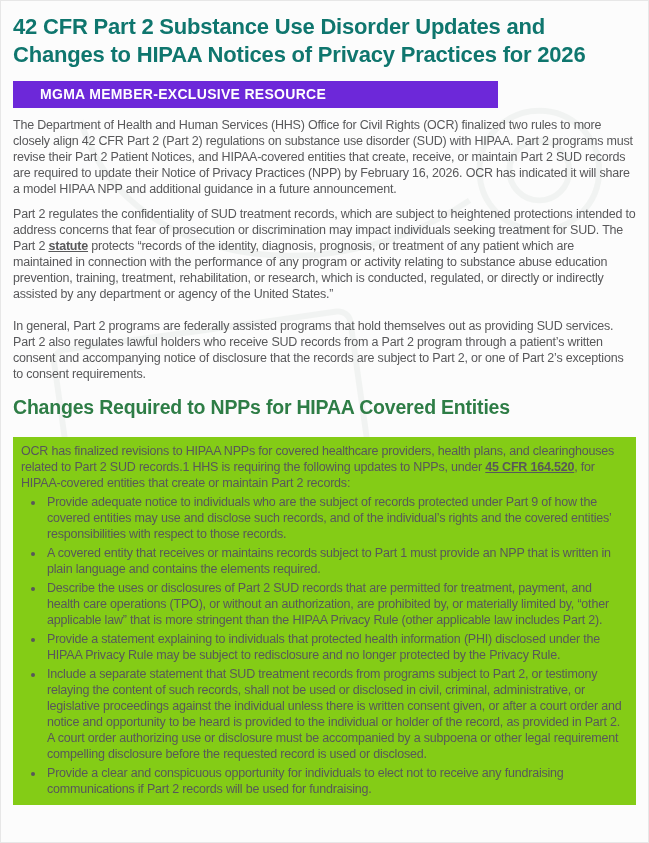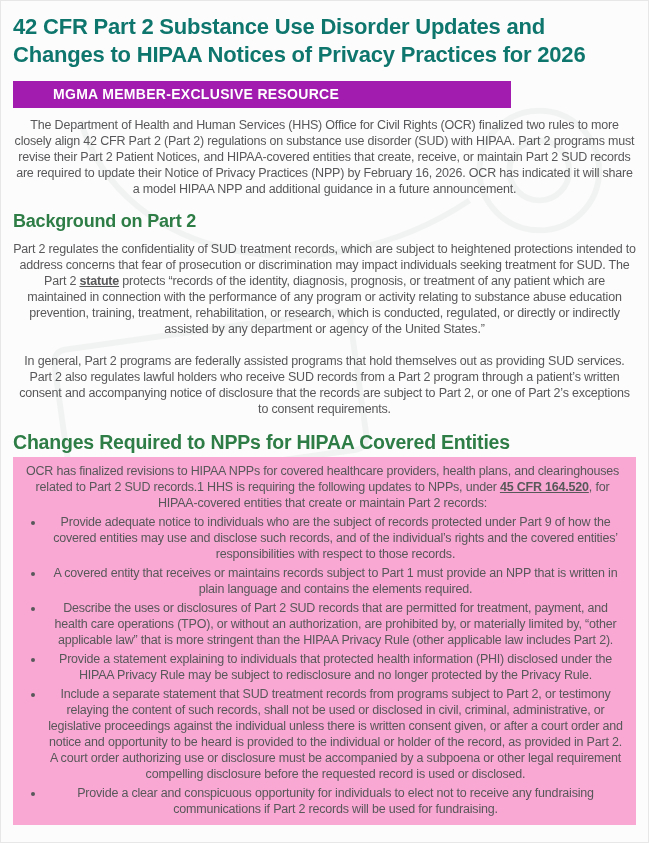--- a/index.html
+++ b/index.html
@@ -27,47 +27,46 @@
     font-size: 22px; line-height: 28px;
     font-weight: bold;
     color: #0f766e;
     letter-spacing: -0.2px;
     margin: 4px 0 0 0;
     max-width: 610px;
   }
   .banner {
     margin-top: 12px;
     width: 458px;
-    background: #a21caf;
+    background: #6d28d9;
     color: #ffffff;
     font-size: 14px;
     font-weight: bold;
     letter-spacing: 0.3px;
-    padding: 5px 0 6px 40px;
+    padding: 5px 0 6px 27px;
   }
   p.body, li.body-li {
     font-size: 12.5px;
     line-height: 16px;
     color: #58585a;
     letter-spacing: -0.2px;
     margin: 9px 0 0 0;
-    text-align: center;
   }
   p.gap-top { margin-top: 16px; }
   h2.section {
     color: #2e7d46;
     font-weight: bold;
     letter-spacing: -0.2px;
     margin: 13px 0 0 0;
   }
   h2.sm { font-size: 18px; line-height: 22px; }
   h2.lg { font-size: 19.5px; line-height: 24px; }
   .graybox {
-    background: #f9a8d4;
-    margin-top: 3px;
+    background: #84cc16;
+    margin-top: 18px;
     padding: 6px 12px 8px 8px;
   }
   .graybox p.body { margin: 0; }
   ul.req-list {
     margin: 3px 0 0 0;
     padding-left: 24px;
     list-style: disc;
   }
   li.body-li { margin: 3px 0 0 0; padding-left: 2px; }
   a.inline-link {
@@ -97,21 +96,20 @@
   <div class="content">
 
     <h1 class="title">42 CFR Part 2 Substance Use Disorder Updates and Changes to HIPAA Notices of Privacy Practices for 2026</h1>
 
     <div class="banner">
       <span>MGMA MEMBER-EXCLUSIVE RESOURCE</span>
     </div>
 
     <p class="body">The Department of Health and Human Services (HHS) Office for Civil Rights (OCR) finalized two rules to more closely align 42 CFR Part 2 (Part 2) regulations on substance use disorder (SUD) with HIPAA. Part 2 programs must revise their Part 2 Patient Notices, and HIPAA-covered entities that create, receive, or maintain Part 2 SUD records are required to update their Notice of Privacy Practices (NPP) by February 16, 2026. OCR has indicated it will share a model HIPAA NPP and additional guidance in a future announcement.</p>
 
-    <h2 class="section sm">Background on Part 2</h2>
 
     <p class="body"><span>Part 2 regulates the confidentiality of SUD treatment records, which are subject to heightened protections intended to address concerns that fear of prosecution or discrimination may impact individuals seeking treatment for SUD. The Part 2 </span><a class="inline-link" href="#">statute</a><span> protects “records of the identity, diagnosis, prognosis, or treatment of any patient which are maintained in connection with the performance of any program or activity relating to substance abuse education prevention, training, treatment, rehabilitation, or research, which is conducted, regulated, or directly or indirectly assisted by any department or agency of the United States.”</span></p>
 
     <p class="body gap-top">In general, Part 2 programs are federally assisted programs that hold themselves out as providing SUD services. Part 2 also regulates lawful holders who receive SUD records from a Part 2 program through a patient’s written consent and accompanying notice of disclosure that the records are subject to Part 2, or one of Part 2’s exceptions to consent requirements.</p>
 
     <h2 class="section lg">Changes Required to NPPs for HIPAA Covered Entities</h2>
 
     <div class="graybox">
       <p class="body"><span>OCR has finalized revisions to HIPAA NPPs for covered healthcare providers, health plans, and clearinghouses related to Part 2 SUD records.1 HHS is requiring the following updates to NPPs, under </span><a class="inline-link" href="#">45 CFR 164.520</a><span>, for HIPAA-covered entities that create or maintain Part 2 records:</span></p>
 

